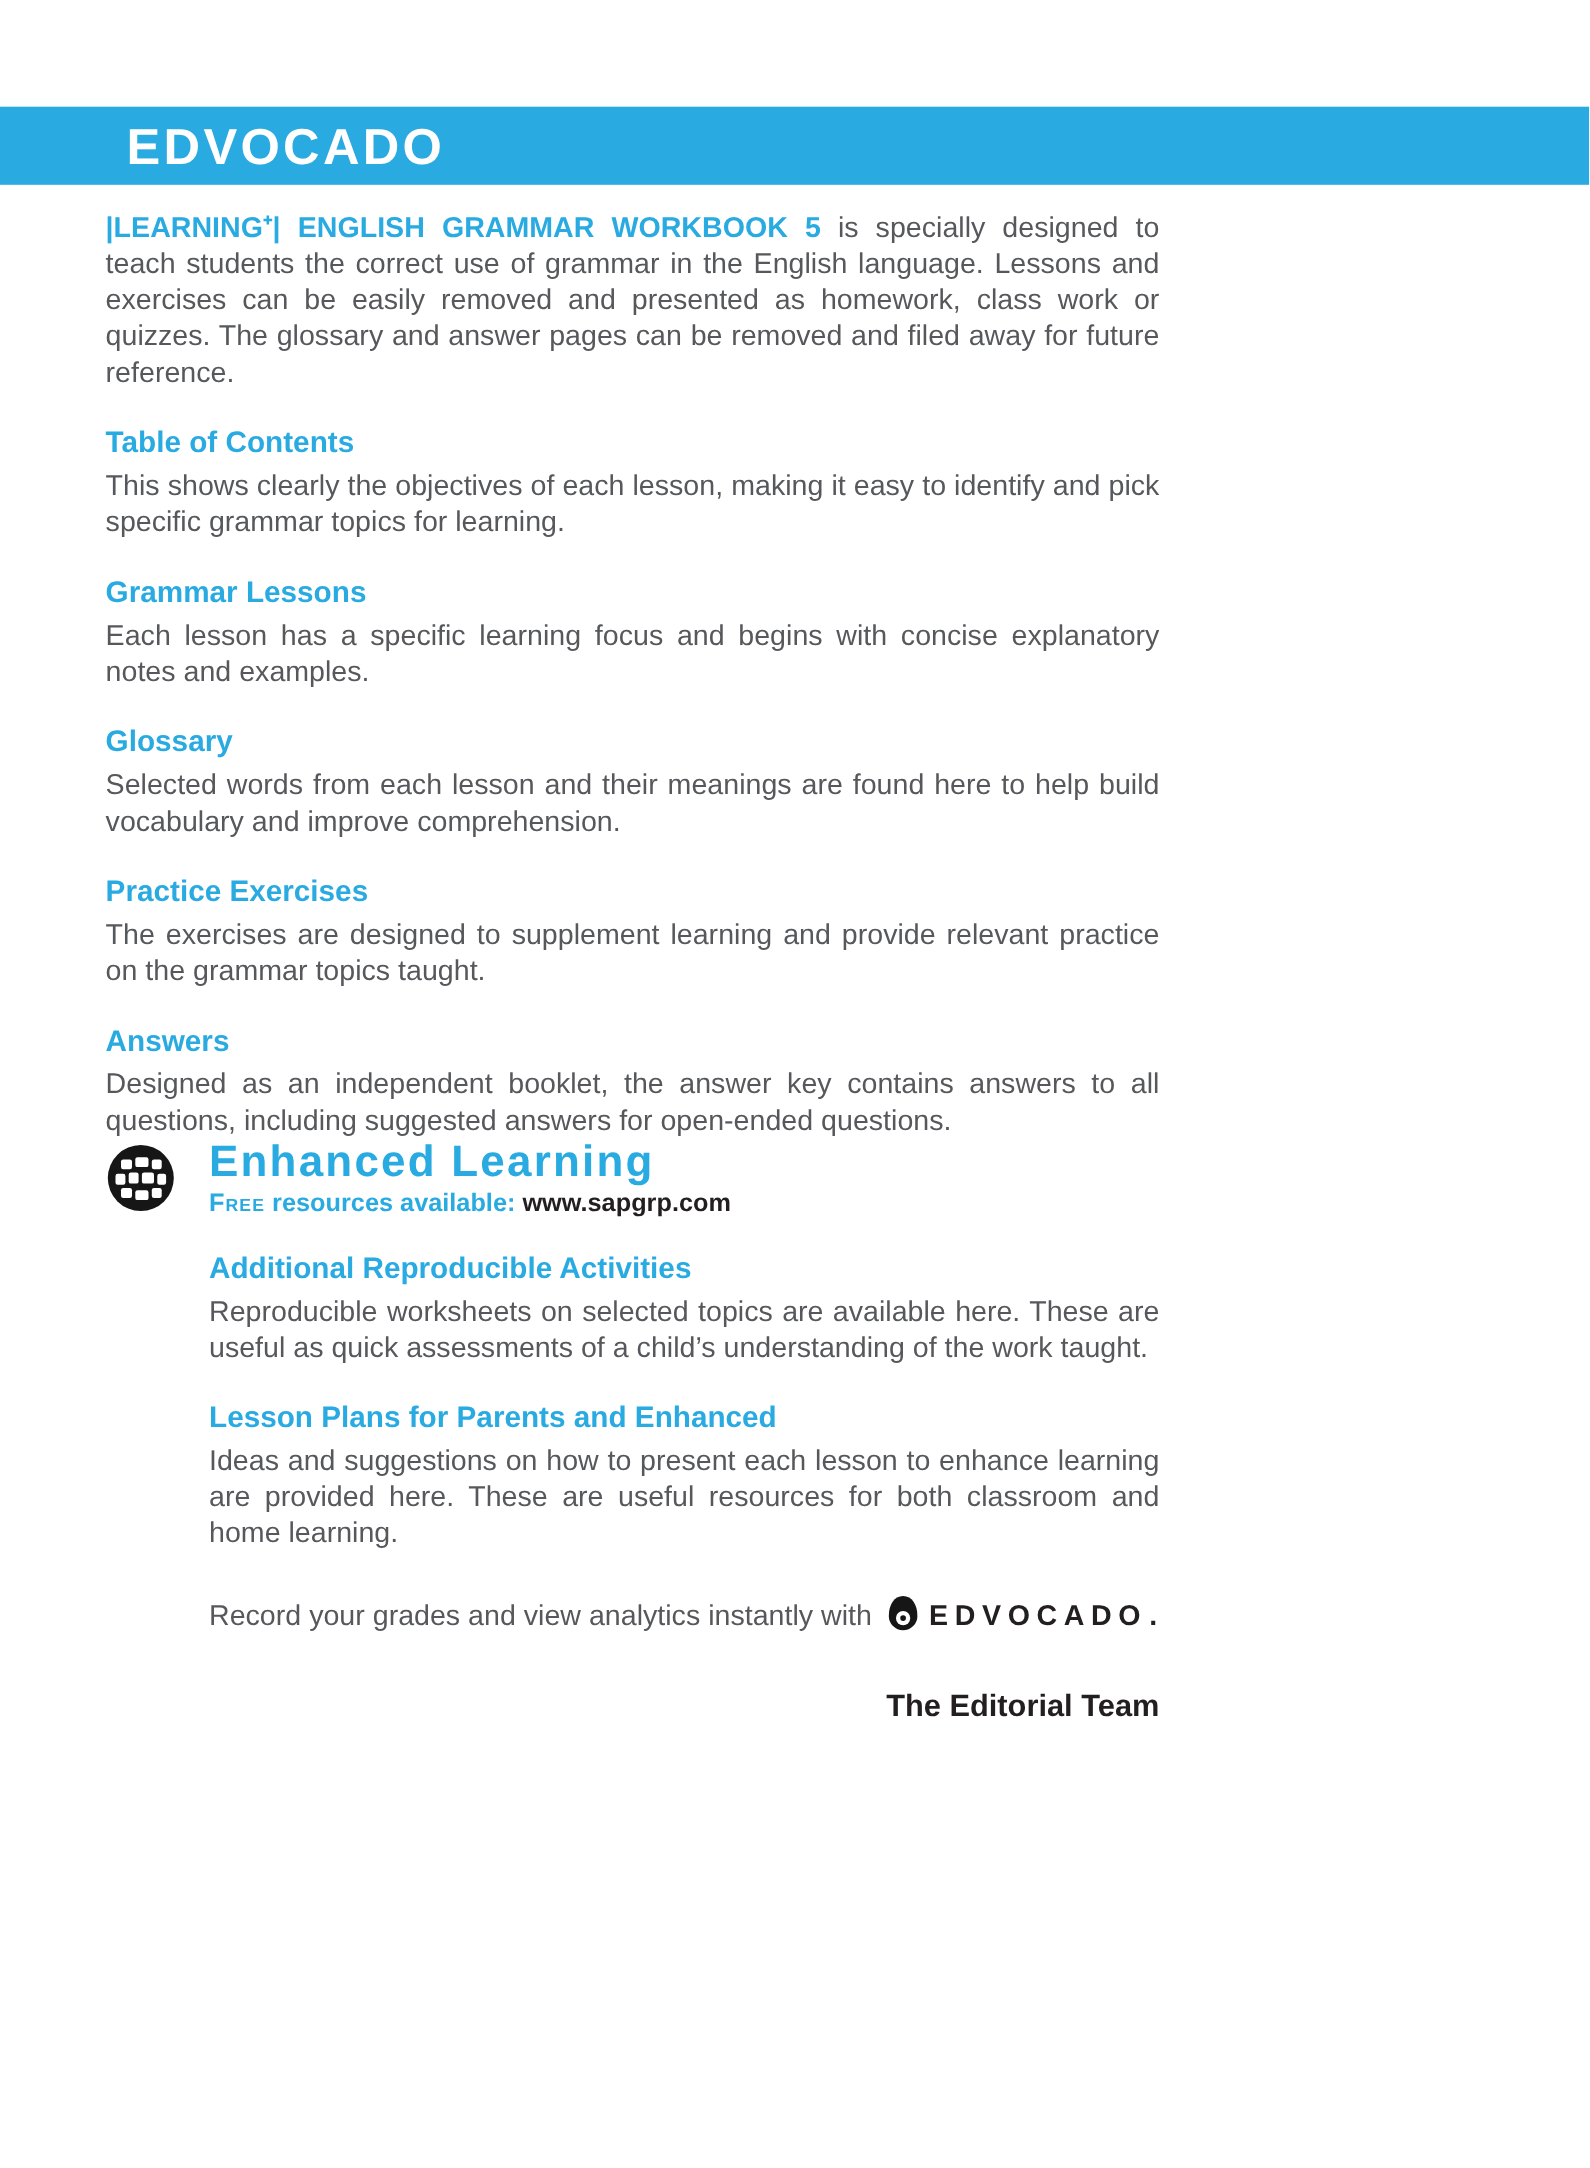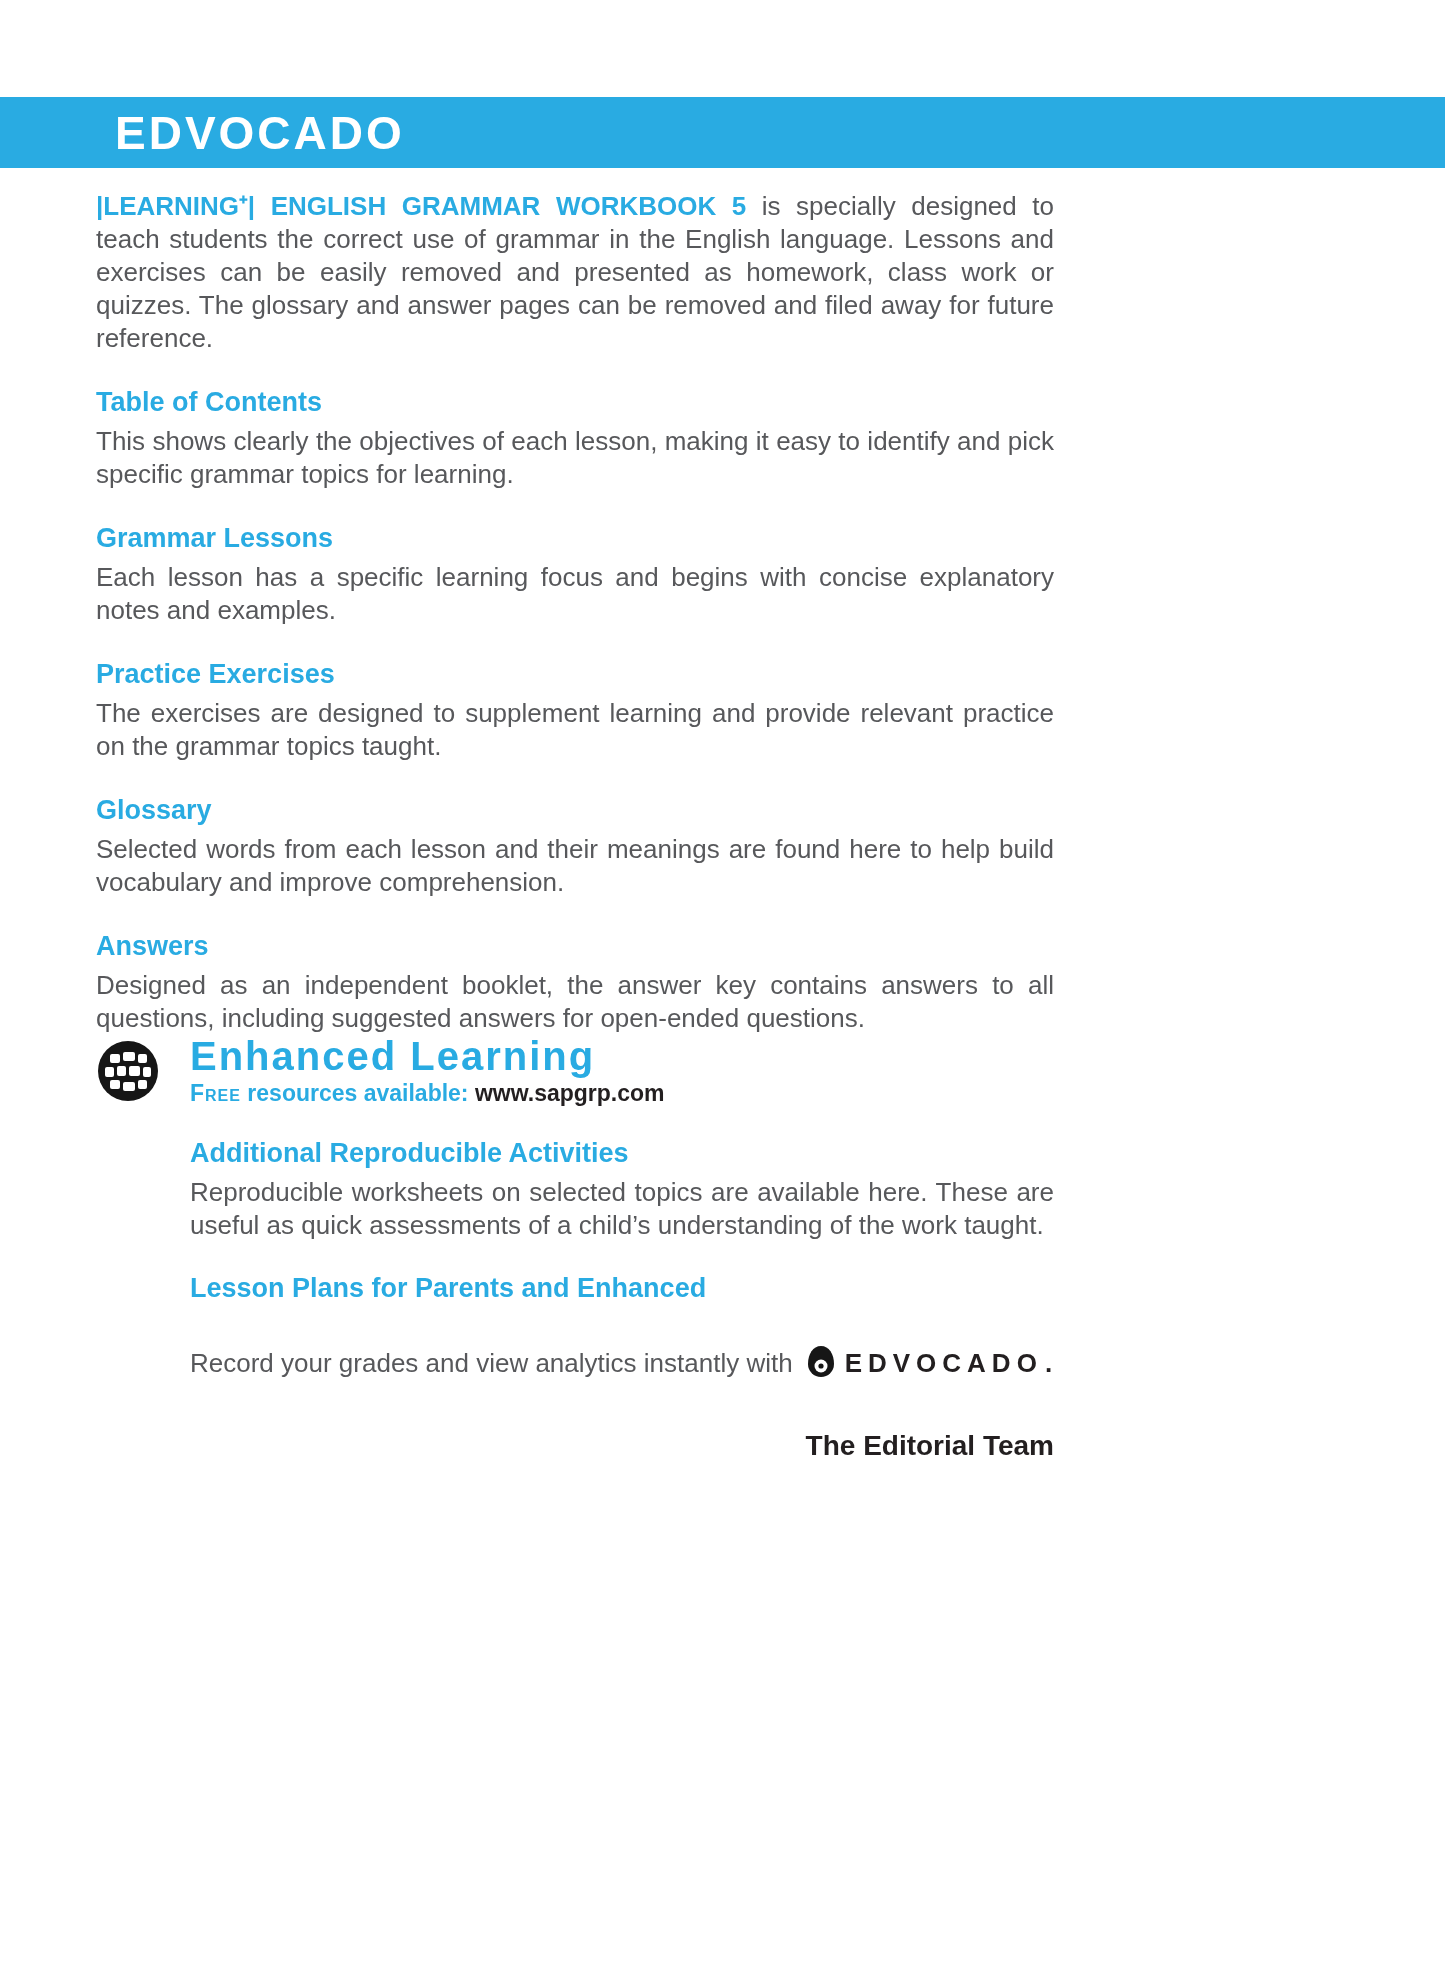--- a/index.html
+++ b/index.html
@@ -153,27 +153,27 @@
       <h2>Table of Contents</h2>
       <p>This shows clearly the objectives of each lesson, making it easy to identify and pick specific grammar topics for learning.</p>
     </div>
 
     <div class="section">
       <h2>Grammar Lessons</h2>
       <p>Each lesson has a specific learning focus and begins with concise explanatory notes and examples.</p>
     </div>
 
     <div class="section">
+      <h2>Glossary</h2>
+      <p>Selected words from each lesson and their meanings are found here to help build vocabulary and improve comprehension.</p>
+    </div>
+
+    <div class="section">
       <h2>Practice Exercises</h2>
       <p>The exercises are designed to supplement learning and provide relevant practice on the grammar topics taught.</p>
-    </div>
-
-    <div class="section">
-      <h2>Glossary</h2>
-      <p>Selected words from each lesson and their meanings are found here to help build vocabulary and improve comprehension.</p>
     </div>
 
     <div class="section">
       <h2>Answers</h2>
       <p>Designed as an independent booklet, the answer key contains answers to all questions, including suggested answers for open-ended questions.</p>
     </div>
 
     <div class="enhanced">
 
       <div class="enhanced-head">
@@ -200,20 +200,21 @@
         </span>
       </div>
 
       <div class="subsection">
         <h3>Additional Reproducible Activities</h3>
         <p>Reproducible worksheets on selected topics are available here. These are useful as quick assessments of a child’s understanding of the work taught.</p>
       </div>
 
       <div class="subsection">
         <h3>Lesson Plans for Parents and Enhanced</h3>
+        <p>Ideas and suggestions on how to present each lesson to enhance learning are provided here. These are useful resources for both classroom and home learning.</p>
       </div>
 
       <div class="record-line">
         <span>Record your grades and view analytics instantly with</span>
         <span class="edvocado">
           <span class="edvocado-icon">
             <svg viewBox="0 0 32 36" width="32" height="36" aria-hidden="true">
               <path d="M16 1 C8 1 3 9 3 19 a13 13 0 0 0 26 0 C29 9 24 1 16 1 Z" fill="#161616"></path>
               <circle cx="16" cy="21" r="6.5" fill="#ffffff"></circle>
               <circle cx="16" cy="21" r="2.6" fill="#161616"></circle>

